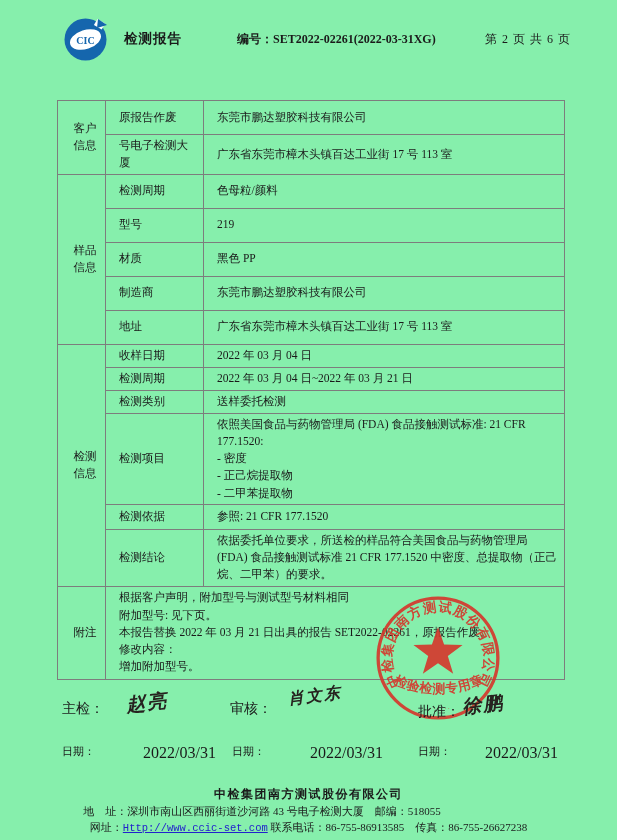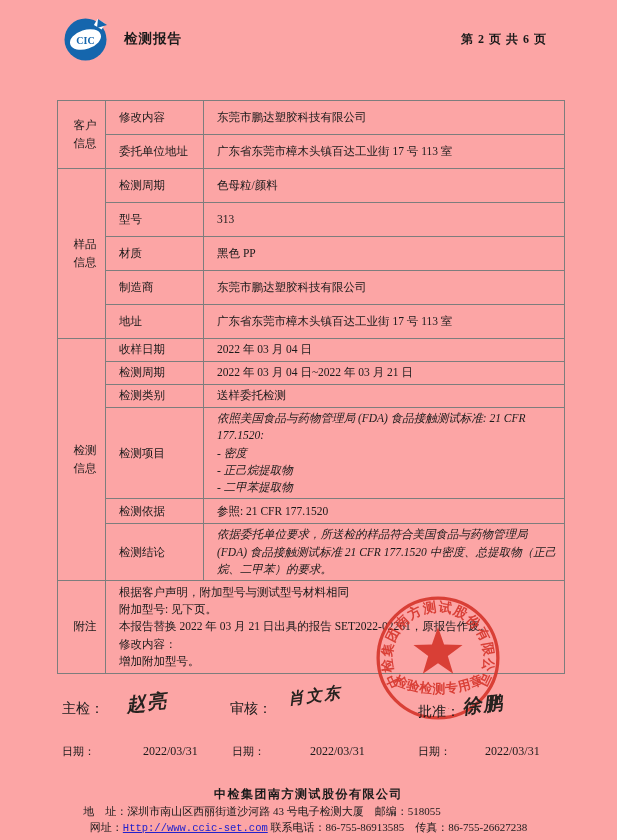--- a/index.html
+++ b/index.html
@@ -1,48 +1,48 @@
 <!DOCTYPE html>
 <html><head>
 <meta charset="utf-8">
 <style>
   * { margin:0; padding:0; box-sizing:border-box; }
   html,body { background:#e8e8e8; }
   .page {
     position:relative; width:617px; height:840px; margin:0 auto;
-    background:#fca5a5; overflow:hidden;
+    background:#86efac; overflow:hidden;
     font-family:"Liberation Serif","DejaVu Serif",serif;
     color:#1a1a1a;
   }
   
   .logo { position:absolute; left:62px; top:16px; width:47px; height:47px; }
   .hdr-title { position:absolute; left:124px; top:30px; font-size:13.5px; font-weight:bold; letter-spacing:1px;text-align:center; }
   .hdr-no { position:absolute; left:237px; top:31px; font-size:12px; font-weight:bold; }
-  .hdr-page { position:absolute; left:461px; top:31px; font-size:12px; font-weight:bold; letter-spacing:1px; }
+  .hdr-page { position:absolute; left:485px; top:31px; font-size:12px; font-weight:normal; letter-spacing:1px; }
   
   table.rpt {
     position:absolute; left:57px; top:75px; width:507px;
     border-collapse:collapse; table-layout:fixed;margin-top:25px;
   }
   table.rpt td {
     border:1px solid #7d7d7d; font-size:11.5px; vertical-align:middle;
     padding:2px 6px 2px 13px; line-height:1.5;
   }
   td.sec { text-align:center; padding:0 9px; line-height:2.3; }
   td.lbl { padding-left:12px; }
   tr.r34{height:34px} tr.r23{height:23px} tr.r90{height:90px}
   tr.r25{height:25px} tr.r52{height:52px} tr.r93{height:93px}
-  td.multi { vertical-align:middle; line-height:1.62; padding-top:5px; padding-bottom:5px;font-style:italic;}
+  td.multi { vertical-align:middle; line-height:1.62; padding-top:5px; padding-bottom:5px;}
   td.notes-cell { line-height:1.78; padding-top:4px; padding-bottom:4px;}
   
   .sig-label { position:absolute; font-size:14px; z-index:5; }
   .sig-name  { position:absolute; font-size:19px; font-style:italic; font-weight:600;
                transform:rotate(-7deg); color:#26221f; z-index:5; letter-spacing:2px;}
   .date-label{ position:absolute; font-size:11px; z-index:5; }
-  .date-val  { position:absolute; font-size:12px; z-index:5; }
+  .date-val  { position:absolute; font-size:16px; z-index:5; }
   
   .stamp { position:absolute; left:374px; top:594px; width:128px; height:128px;
            z-index:4; opacity:0.9; }
   
   .foot-company { position:absolute; left:0; top:786px; width:617px; text-align:center;
                   font-size:12px; font-weight:bold; letter-spacing:1.5px; }
   .foot-line1 { position:absolute; left:0; top:804px; width:524px; text-align:center; font-size:11px; }
   .foot-line2 { position:absolute; left:0; top:820px; width:617px; text-align:center; font-size:11px; }
   .foot-link { font-family:"Liberation Mono","DejaVu Sans Mono",monospace;
                color:#2222cc; font-size:10.5px; }
@@ -53,48 +53,49 @@
 <div class="page">
 
   <svg class="logo" viewBox="0 0 47 47">
     <circle cx="23.5" cy="23.5" r="21" fill="#1566ad"></circle>
     <rect x="33" y="4" width="9" height="7" fill="#ffffff" transform="rotate(30 36 8)"></rect>
     <path d="M 36,3 L 45,9 L 35,12 Z" fill="#1566ad"></path>
     <ellipse cx="23.5" cy="23.5" rx="16" ry="9.5" fill="#ffffff" transform="rotate(-18 23.5 23.5)"></ellipse>
     <text x="23.5" y="27.5" text-anchor="middle" font-size="10" font-weight="bold" font-family="Liberation Serif, serif" fill="#1566ad">CIC</text>
   </svg>
   <div class="hdr-title">检测报告</div>
+  <div class="hdr-no"><span>编号：</span><span>SET2022-02261(2022-03-31XG)</span></div>
   <div class="hdr-page">第 2 页 共 6 页</div>
 
   <table class="rpt">
     <colgroup>
         <col style="width:48px">
         <col style="width:98px">
         <col style="width:361px">
       </colgroup>
     <tbody>
 
       <tr class="r34">
         <td class="sec" rowspan="2">客户信息</td>
-        <td class="lbl">修改内容</td>
+        <td class="lbl">原报告作废</td>
         <td>东莞市鹏达塑胶科技有限公司</td>
       </tr>
       <tr class="r34">
-        <td class="lbl">委托单位地址</td>
+        <td class="lbl">号电子检测大厦</td>
         <td>广东省东莞市樟木头镇百达工业街 17 号 113 室</td>
       </tr>
 
       <tr class="r34">
         <td class="sec" rowspan="5">样品信息</td>
         <td class="lbl">检测周期</td>
         <td>色母粒/颜料</td>
       </tr>
       <tr class="r34">
         <td class="lbl">型号</td>
-        <td>313</td>
+        <td>219</td>
       </tr>
       <tr class="r34">
         <td class="lbl">材质</td>
         <td>黑色 PP</td>
       </tr>
       <tr class="r34">
         <td class="lbl">制造商</td>
         <td>东莞市鹏达塑胶科技有限公司</td>
       </tr>
       <tr class="r34">

